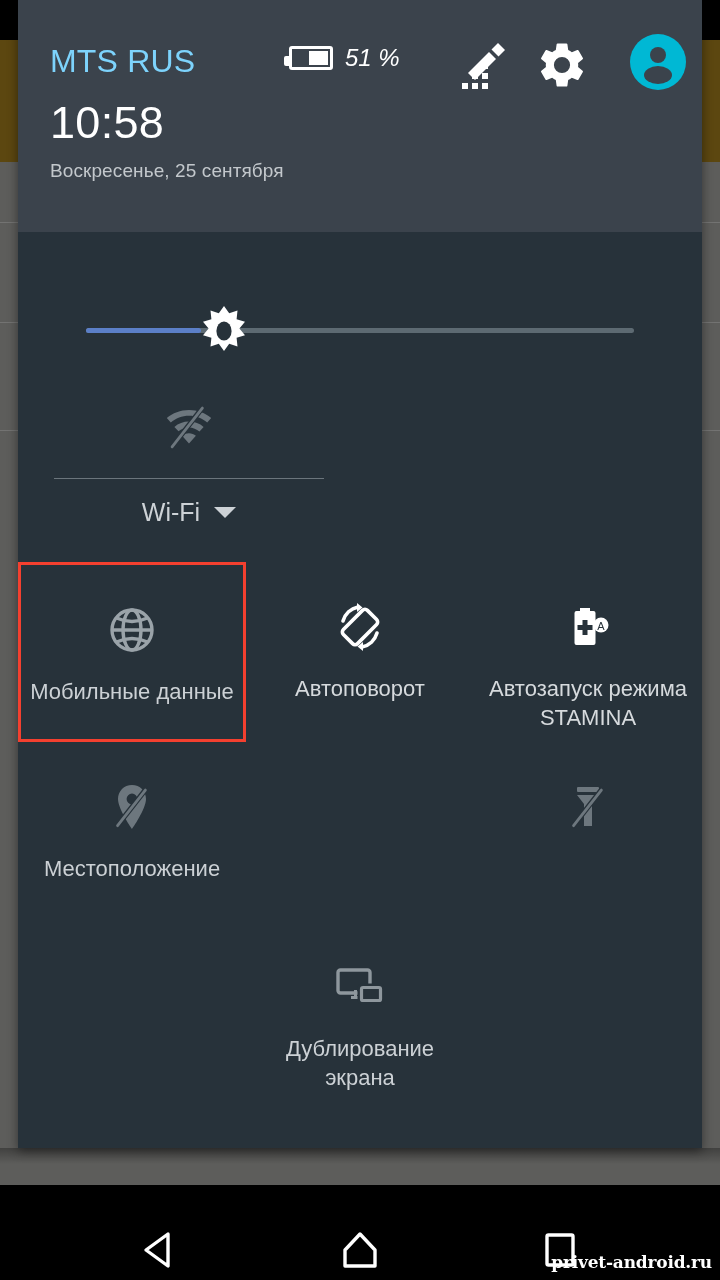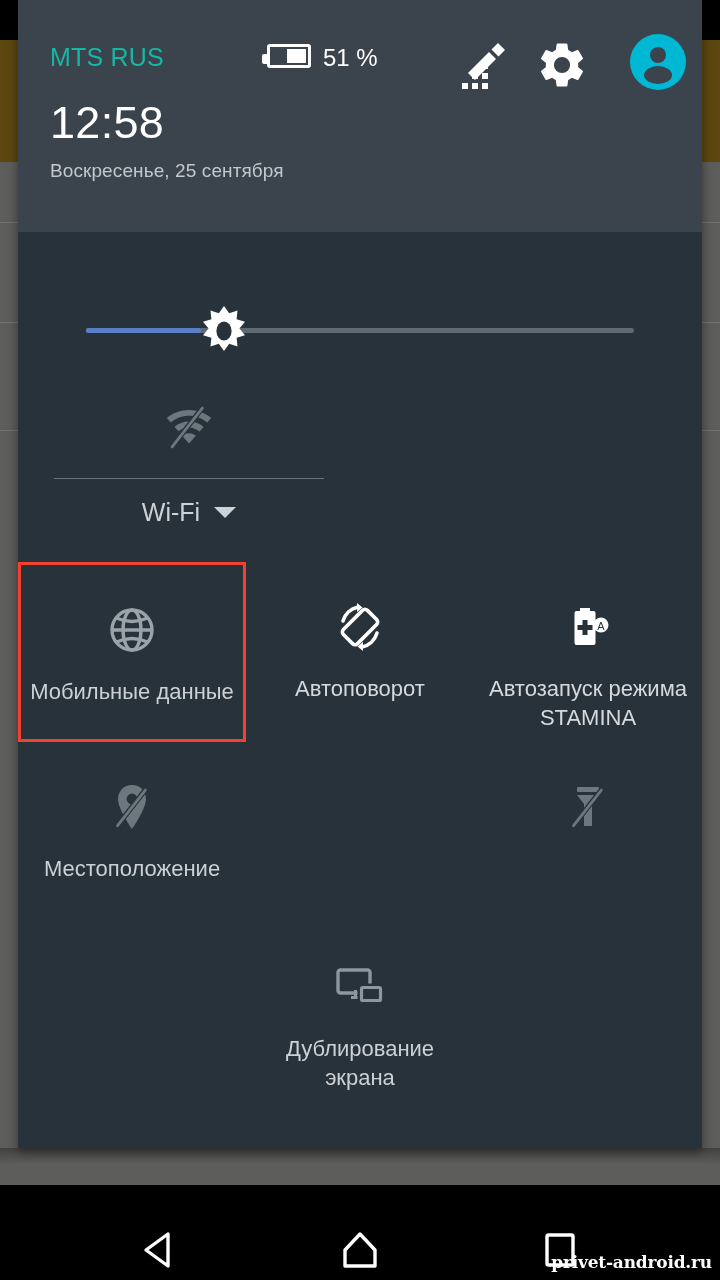--- a/index.html
+++ b/index.html
@@ -73,31 +73,32 @@
   .statusbar {
     position: absolute;
     left: 0; top: 0;
     width: 684px;
     height: 82px;
   }
   .carrier {
     position: absolute;
     left: 32px;
     top: 43px;
-    font-size: 25px;
-    color: #14b8a6;
+    font-size: 32px;
+    color: #7dd3fc;
     letter-spacing: 0.2px;
   }
 
   .battery-wrap {
     position: absolute;
-    left: 249px;
+    left: 271px;
     top: 44px;
     display: flex;
-    align-items: flex-start;
+    align-items: center;
+    font-style: italic;
   }
   .battery-glyph {
     position: relative;
     width: 44px;
     height: 24px;
     border: 3px solid #ffffff;
     border-radius: 3px;
     box-sizing: border-box;
   }
   .battery-glyph::before {
@@ -373,21 +374,21 @@
 
         <div class="hdr-icon icon-avatar">
           <svg viewBox="0 0 56 56" width="56" height="56">
             <circle cx="28" cy="28" r="28" fill="#00b8d4"></circle>
             <circle cx="28" cy="21" r="8" fill="#3b434c"></circle>
             <ellipse cx="28" cy="41" rx="14" ry="9" fill="#3b434c"></ellipse>
           </svg>
         </div>
       </div>
 
-      <div class="clock">12:58</div>
+      <div class="clock">10:58</div>
       <div class="datetext">Воскресенье, 25 сентября</div>
     </div>
 
     <div class="qs-body">
 
       <div class="brightness">
         <div class="bright-track"></div>
         <div class="bright-fill" style="width: 115px;"></div>
         <div class="bright-thumb">
           <svg viewBox="0 0 54 54" width="54" height="54">

